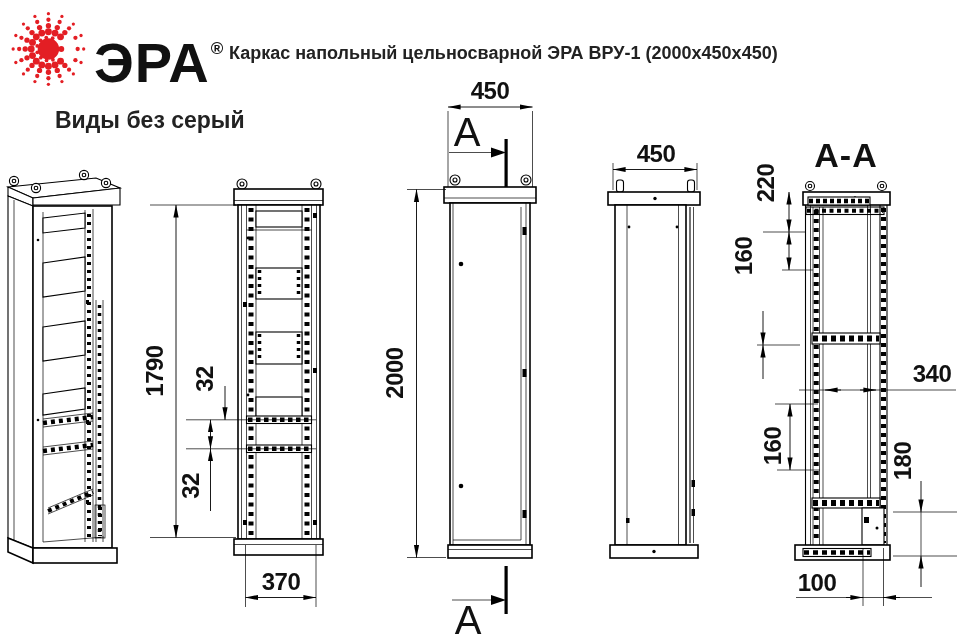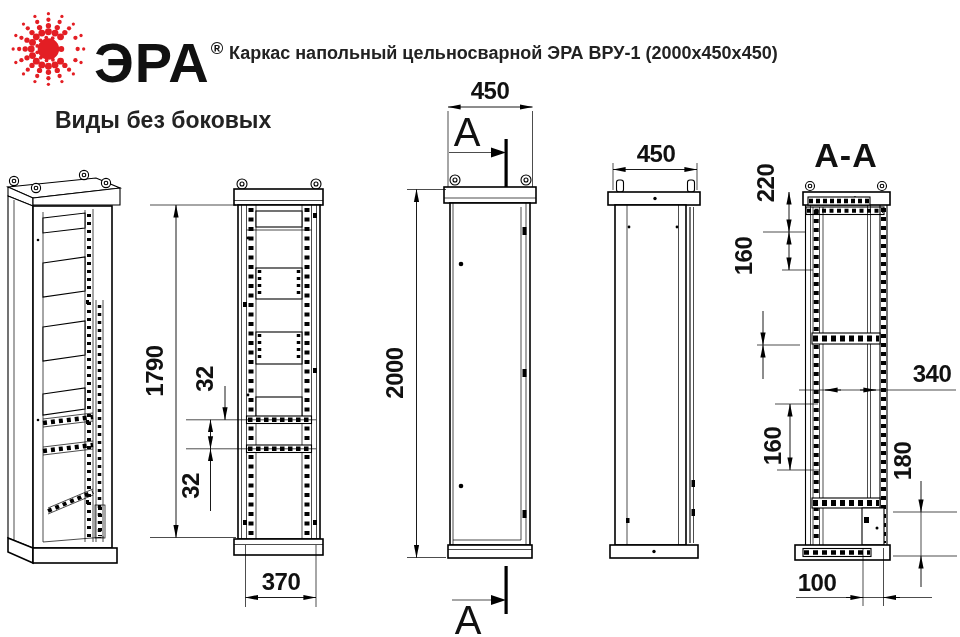--- a/index.html
+++ b/index.html
@@ -106,21 +106,21 @@
           <circle cx="78.4" cy="37.0" r="2.5"></circle>
           <circle cx="84.9" cy="34.3" r="1.9"></circle>
         </svg>
       <div class="logo-word"><span>ЭРА</span><span class="reg">®</span></div>
     </div>
     <div class="title">
       <div>Каркас напольный цельносварной ЭРА ВРУ-1 (2000х450х450)</div>
     </div>
   </div>
 
-  <div class="subtitle">Виды без боковых</div>
+  <div class="subtitle">Виды без серый</div>
 
   <svg class="drawing" width="960" height="637" viewBox="0 0 960 637">
     <defs>
       <marker id="arw" viewBox="0 0 13 7" refX="12.6" refY="3.5" markerWidth="13" markerHeight="7" markerUnits="userSpaceOnUse" orient="auto-start-reverse">
         <path d="M0,0.9 L13,3.5 L0,6.1 Z"></path>
       </marker>
     </defs>
 
     <g>
       <polygon class="pnl" points="8,187 96,178 120,188 33,198"></polygon>

